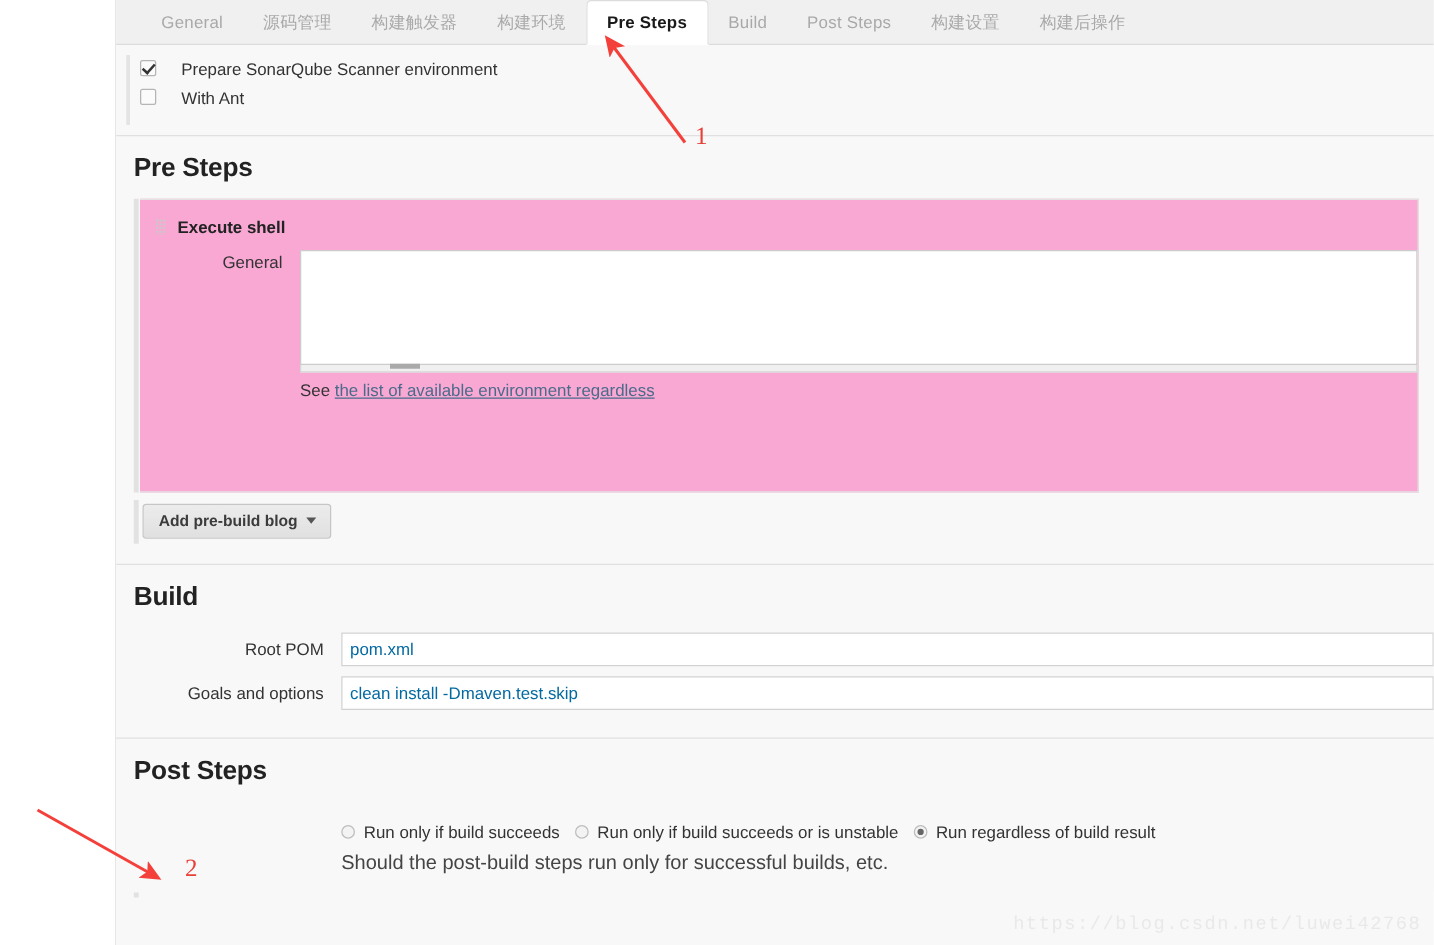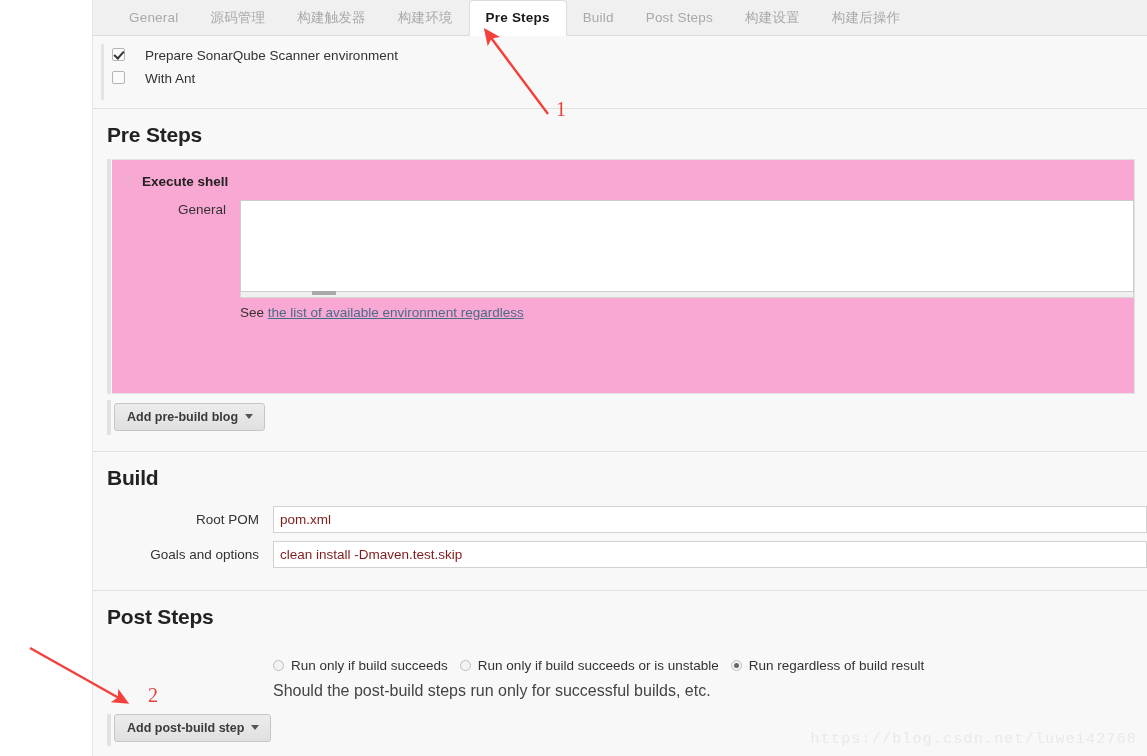--- a/index.html
+++ b/index.html
@@ -304,21 +304,21 @@
     color: #333;
     box-sizing: border-box;
   }
   input.txt {
     flex: 1;
     height: 27px;
     border: 1px solid #d2d2d2;
     background: #ffffff;
     font-size: 13.5px;
     font-family: "Liberation Sans", sans-serif;
-    color: #7f1d1d;
+    color: #0369a1;
     padding: 2px 6px;
     box-sizing: border-box;
     outline: none;
     margin-right: 0;
   }
 
   
   #post-body {
     padding-top: 10px;
     position: relative;
@@ -492,21 +492,20 @@
           <label class="radio-item">
             <span class="radio sel"></span>
             <span class="radio-label">Run regardless of build result</span>
           </label>
         </div>
 
         <div class="post-help">Should the post-build steps run only for successful builds, etc.</div>
 
         <div class="post-btn-row">
           <div class="abar" style="top:14px;bottom:-4px;left:14px"></div>
-          <span class="btn"><span>Add post-build step</span><span class="caret"></span></span>
         </div>
       </div>
 
     </div>
   </div>
 
   <svg class="anno" style="left:470px; top:22px; width:110px; height:100px;">
     <defs>
       <marker id="ah1" markerWidth="7" markerHeight="7" refX="5.5" refY="3.2" orient="auto">
         <path d="M0,0 L7,3.2 L0,6.4 L1.6,3.2 Z" fill="#f4403a"></path>

